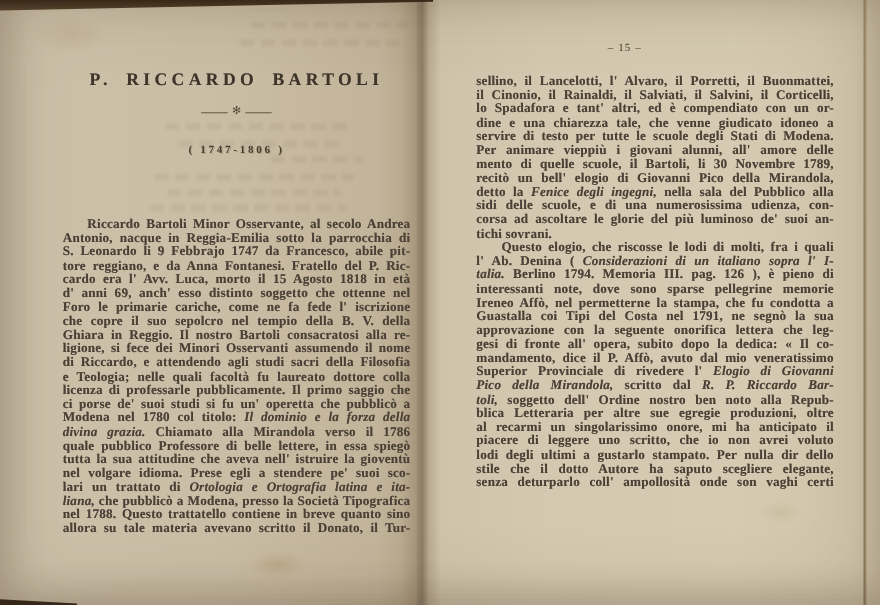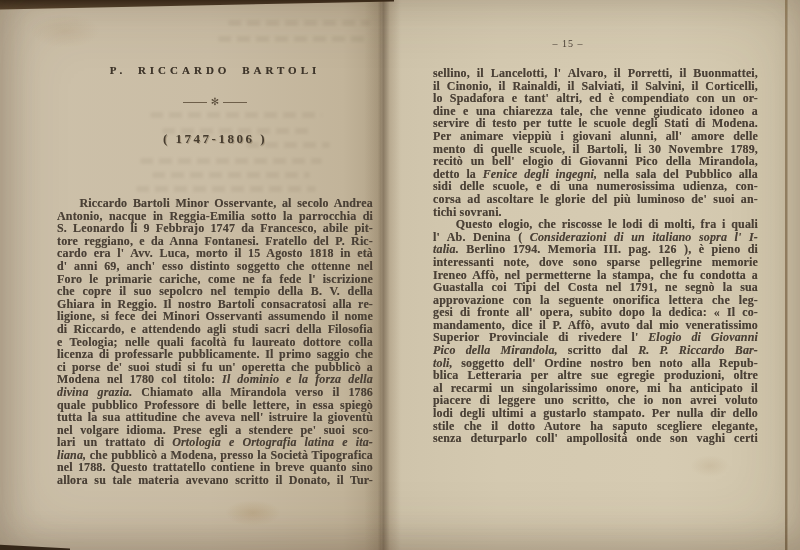--- a/index.html
+++ b/index.html
@@ -61,36 +61,36 @@
   .g3{left:150px;top:112px;width:172px;}
   .g4{left:162px;top:128px;width:150px;}
   .g5{left:246px;top:142px;width:84px;}
   .g6{left:140px;top:158px;width:182px;}
   .g7{left:152px;top:172px;width:158px;}
   .g8{left:136px;top:186px;width:180px;}
 
   
   .title{
     position:absolute;left:57px;top:64px;width:316px;margin:0;
-    text-align:center;font-size:11px;font-weight:700;
+    text-align:center;font-size:16px;font-weight:700;
     letter-spacing:4px;word-spacing:5px;color:#3e352a;
     text-shadow:0 0 .5px rgba(62,53,42,.55);
   }
   .orn{
     position:absolute;left:57px;top:97px;width:316px;
     display:flex;align-items:center;justify-content:center;gap:4px;
     color:#59four;
   }
   .orn::before,.orn::after{
     content:"";width:24px;height:1px;background:#6e5f4a;
   }
   .orn-glyph{font-size:10px;line-height:10px;color:#5c4f3d;}
   .dates{
     position:absolute;left:57px;top:131px;width:316px;
-    text-align:center;font-size:13px;font-weight:700;
+    text-align:center;font-size:10px;font-weight:700;
     letter-spacing:2.5px;color:#463c2f;
     text-shadow:1px 1px 0 rgba(120,100,72,.35);
   }
   .pagenum{
     position:absolute;left:52px;top:38px;width:270px;
     text-align:center;font-size:10px;color:#4a4036;letter-spacing:1px;
   }
   .text-block{position:absolute;color:#4a4036;font-size:12px;font-weight:bold;}
   .page-left  .text-block{left:57px;top:197px;width:316px;}
   .page-right .text-block{left:52px;top:67px;width:325px;}

